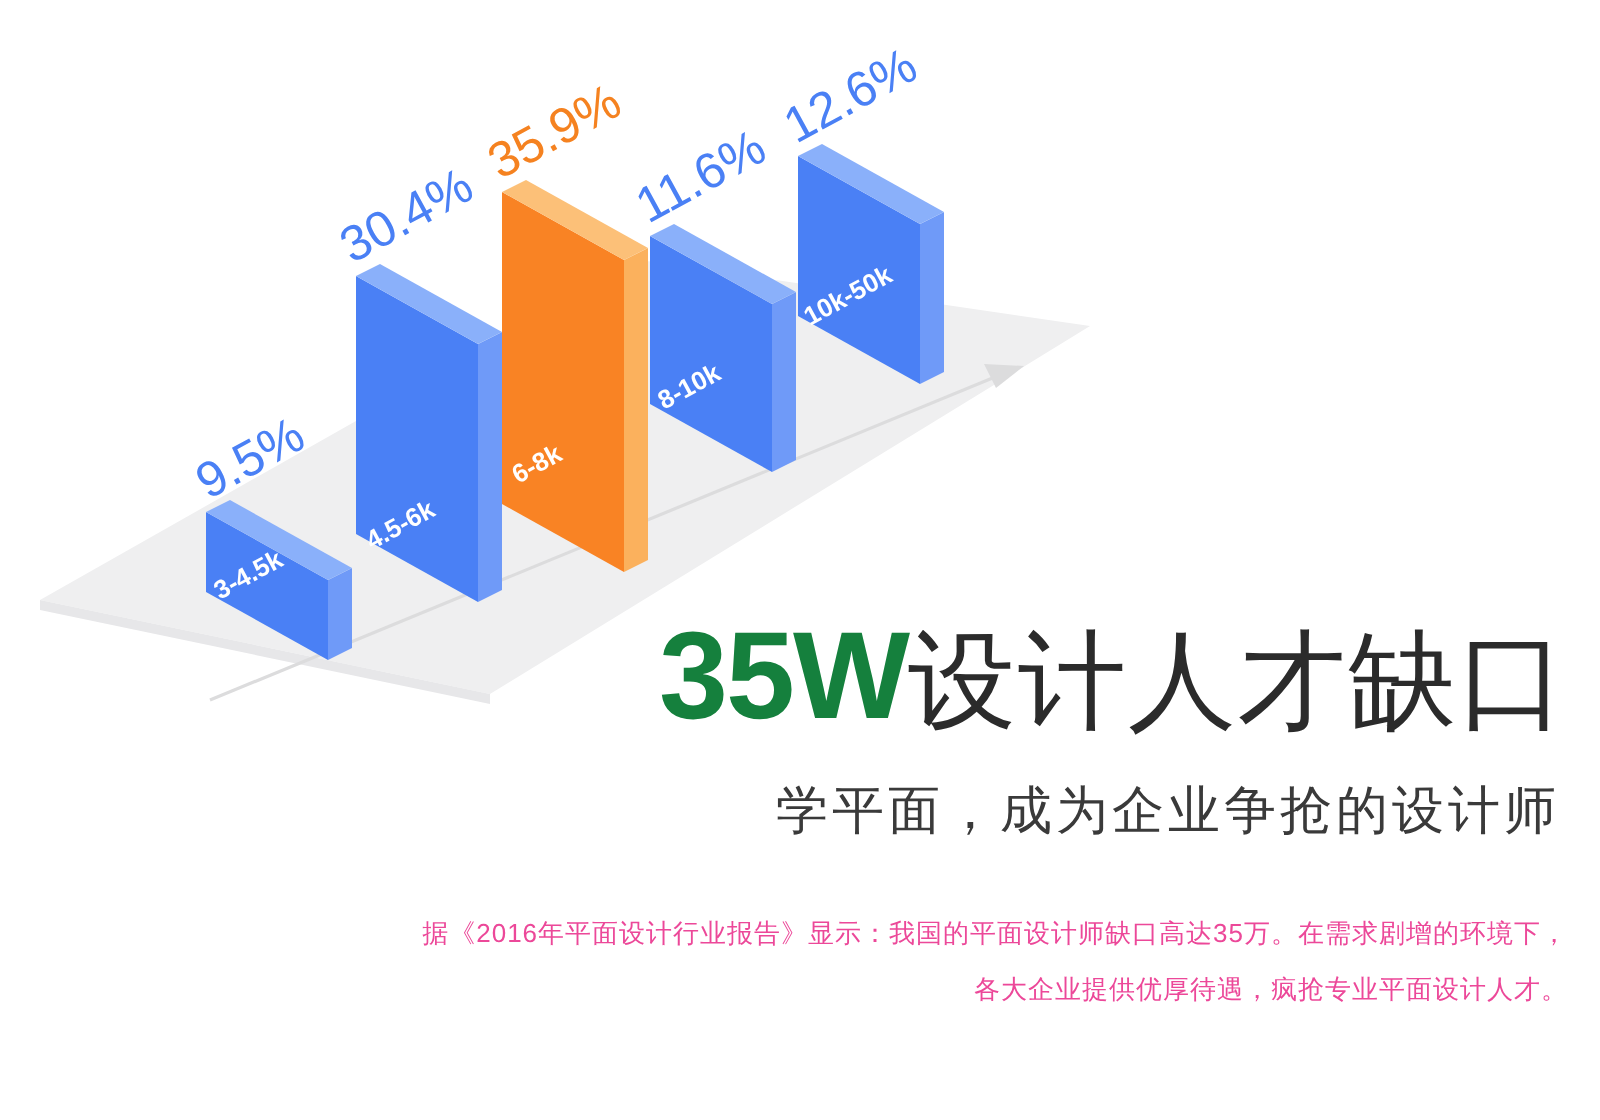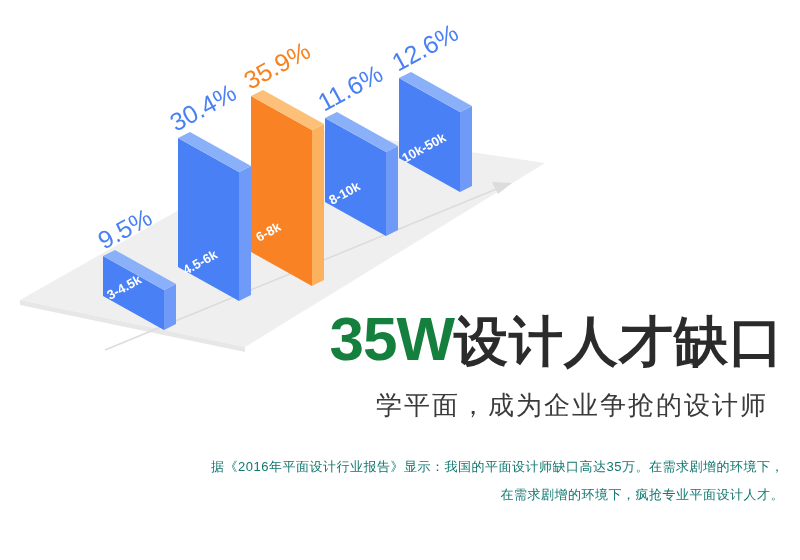--- a/index.html
+++ b/index.html
@@ -58,42 +58,42 @@
   }
   .headline .num {
     font-size: 62px;
     font-weight: bold;
     color: #15803d;
     letter-spacing: -1px;
     vertical-align: baseline;
   }
   .headline .cn {
     font-size: 54px;
-    font-weight: bold;
+    font-weight: normal;
     color: #2b2b2b;
     letter-spacing: 1px;
     vertical-align: baseline;
   }
 
   .subhead {
     position: absolute;
-    right: 32px;
+    right: 20px;
     top: 88px;
     font-size: 26px;
     color: #3a3a3a;
     letter-spacing: 2px;
     white-space: nowrap;
     text-align: center;
   }
 
   .body-line {
     position: absolute;
     right: 16px;
     font-size: 13px;
-    color: #0f766e;
+    color: #ec4899;
     letter-spacing: 0.5px;
     white-space: nowrap;
     text-align: right;
   }
   .body-line.l1 { top: 158px; }
   .body-line.l2 { top: 186px; }
 
   .label-pct {
     font-family: "Liberation Sans", "DejaVu Sans", sans-serif;
     font-weight: normal;
@@ -166,17 +166,17 @@
 
   <div id="text-block">
 
     <div class="headline">
       <span class="num">35W</span><span class="cn">设计人才缺口</span>
     </div>
 
     <div class="subhead">学平面，成为企业争抢的设计师</div>
 
     <div class="body-line l1">据《2016年平面设计行业报告》显示：我国的平面设计师缺口高达35万。在需求剧增的环境下，</div>
-    <div class="body-line l2">在需求剧增的环境下，疯抢专业平面设计人才。</div>
+    <div class="body-line l2">各大企业提供优厚待遇，疯抢专业平面设计人才。</div>
 
   </div>
 
 </div>
 
 </body></html>

